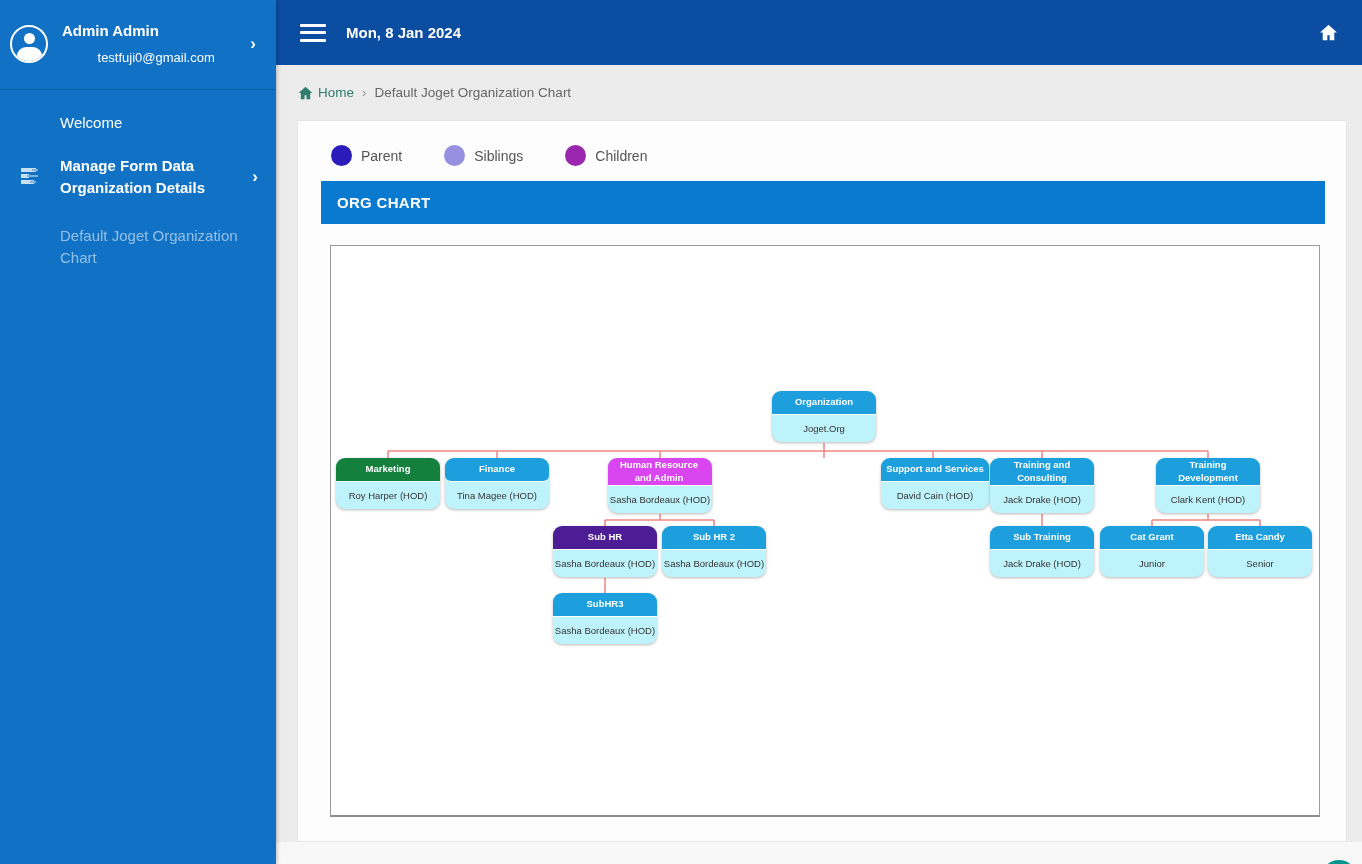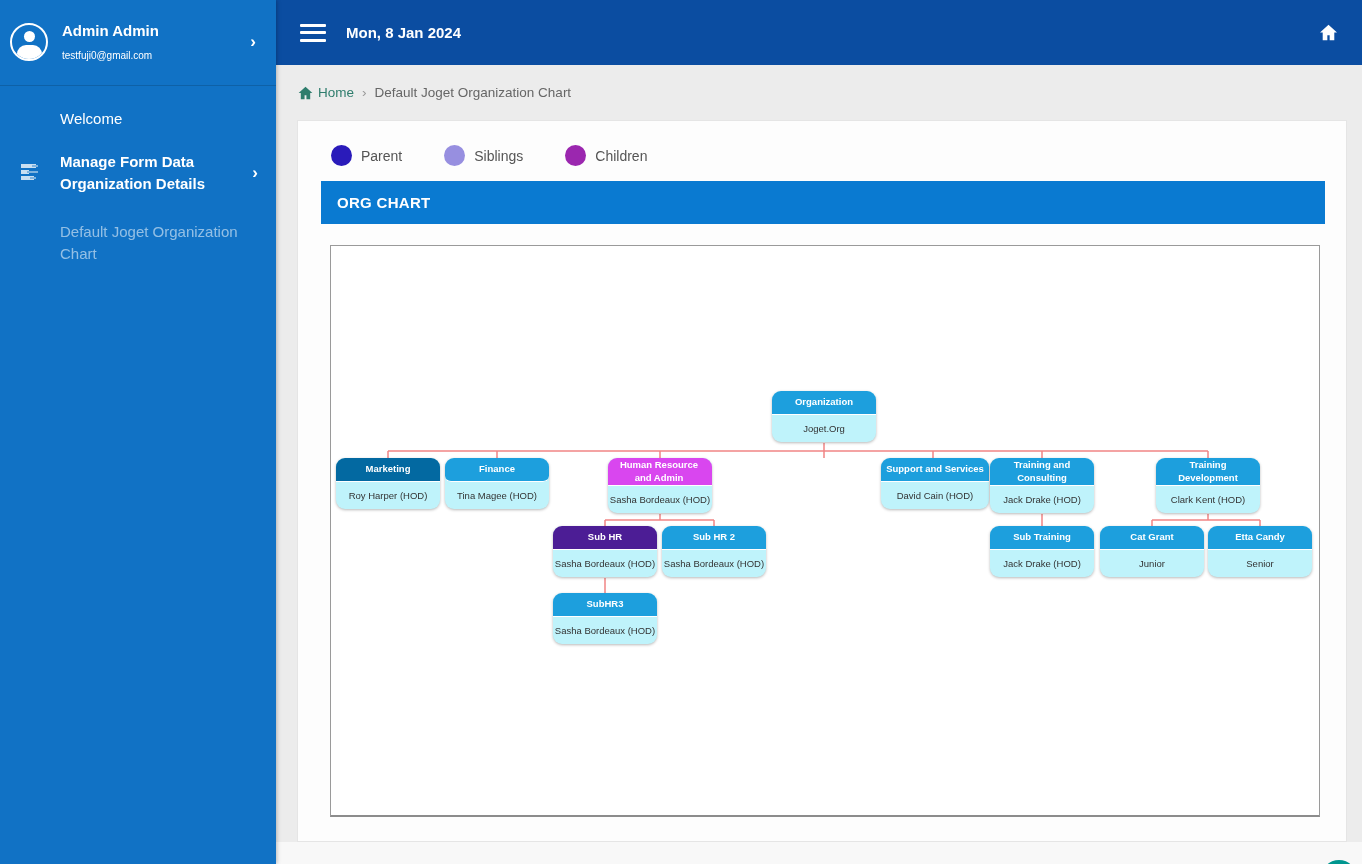--- a/index.html
+++ b/index.html
@@ -28,21 +28,21 @@
     cursor:pointer;
   }
   .avatar {
     width:38px; height:38px; border:2px solid #fff; border-radius:50%;
     position:relative; margin-right:14px; overflow:hidden; flex:none;
   }
   .avatar .head { position:absolute; top:6px; left:12px; width:11px; height:11px; background:#fff; border-radius:50%; }
   .avatar .shoulders { position:absolute; top:20px; left:5px; width:25px; height:15px; background:#fff; border-radius:9px 9px 0 0; }
   .user-text { flex:1; }
   .user-name { font-size:15px; font-weight:bold; margin-bottom:11px; }
-  .user-email { font-size:10px; }
+  .user-email { font-size:13px;text-align:center; }
   .chev { font-size:17px; font-weight:bold; color:#fff; line-height:1; padding-right:6px; }
 
   .menu { padding-top:14px; }
   .menu-item { display:flex; align-items:center; font-size:15px; cursor:pointer; }
   .mi-welcome { padding:10px 12px 10px 60px; }
   .mi-manage { padding:14px 12px 14px 0; }
   .icon-slot { width:60px; display:flex; justify-content:center; flex:none; }
   .mi-manage .label { width:186px; line-height:1.45; font-weight:bold; }
   .mi-manage .chev { margin-left:auto; }
   .mi-default { padding:12px 12px 12px 60px; }
@@ -223,21 +223,21 @@
             <line x1="821" y1="274" x2="929" y2="274" stroke="#f08484" stroke-width="1.5"></line>
             <line x1="821" y1="274" x2="821" y2="280" stroke="#f08484" stroke-width="1.5"></line>
             <line x1="929" y1="274" x2="929" y2="280" stroke="#f08484" stroke-width="1.5"></line>
             <line x1="274" y1="332" x2="274" y2="347" stroke="#f08484" stroke-width="1.5"></line>
           </svg>
           <div class="node" style="left: 441px; top: 145px; width: 104px; background: rgb(191, 243, 251);">
             <div class="node-title" style="background: rgb(29, 159, 221);">Organization</div>
             <div class="node-sub">Joget.Org</div>
           </div>
           <div class="node" style="left: 5px; top: 212px; width: 104px; background: rgb(191, 243, 251);">
-            <div class="node-title" style="background: #0369a1;">Marketing</div>
+            <div class="node-title" style="background: #15803d;">Marketing</div>
             <div class="node-sub">Roy Harper (HOD)</div>
           </div>
           <div class="node" style="left: 114px; top: 212px; width: 104px; background: rgb(191, 243, 251);">
             <div class="node-title" style="background: rgb(29, 159, 221); border-radius: 6px;">Finance</div>
             <div class="node-sub">Tina Magee (HOD)</div>
           </div>
           <div class="node two" style="left: 277px; top: 212px; width: 104px; background: rgb(191, 243, 251);">
             <div class="node-title" style="background: #d946ef; padding-left: 8px;">Human Resource and Admin</div>
             <div class="node-sub">Sasha Bordeaux (HOD)</div>
           </div>

